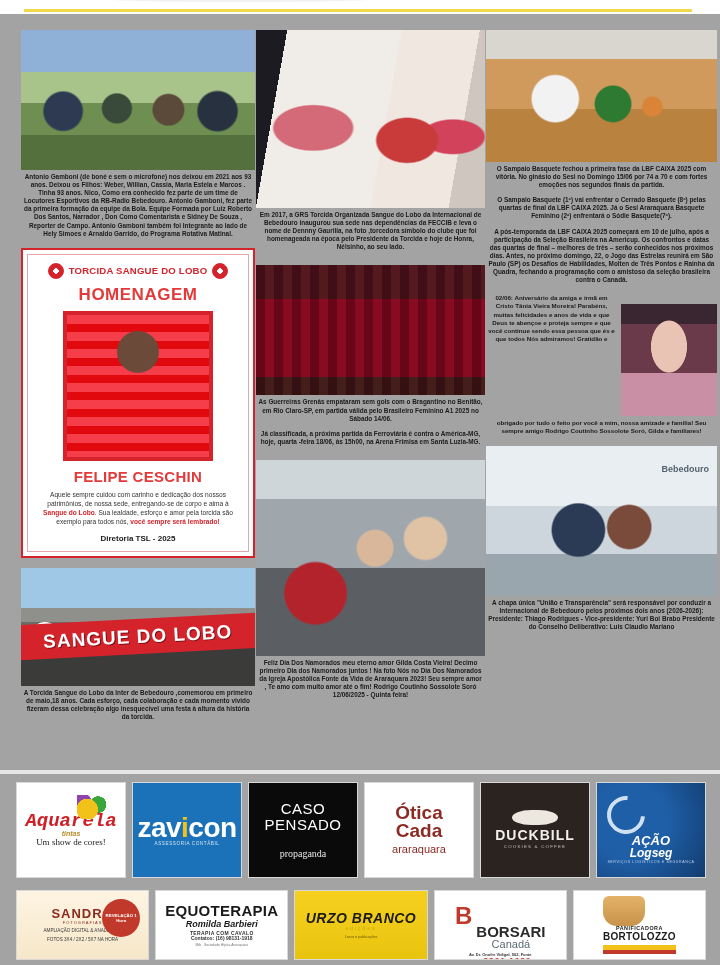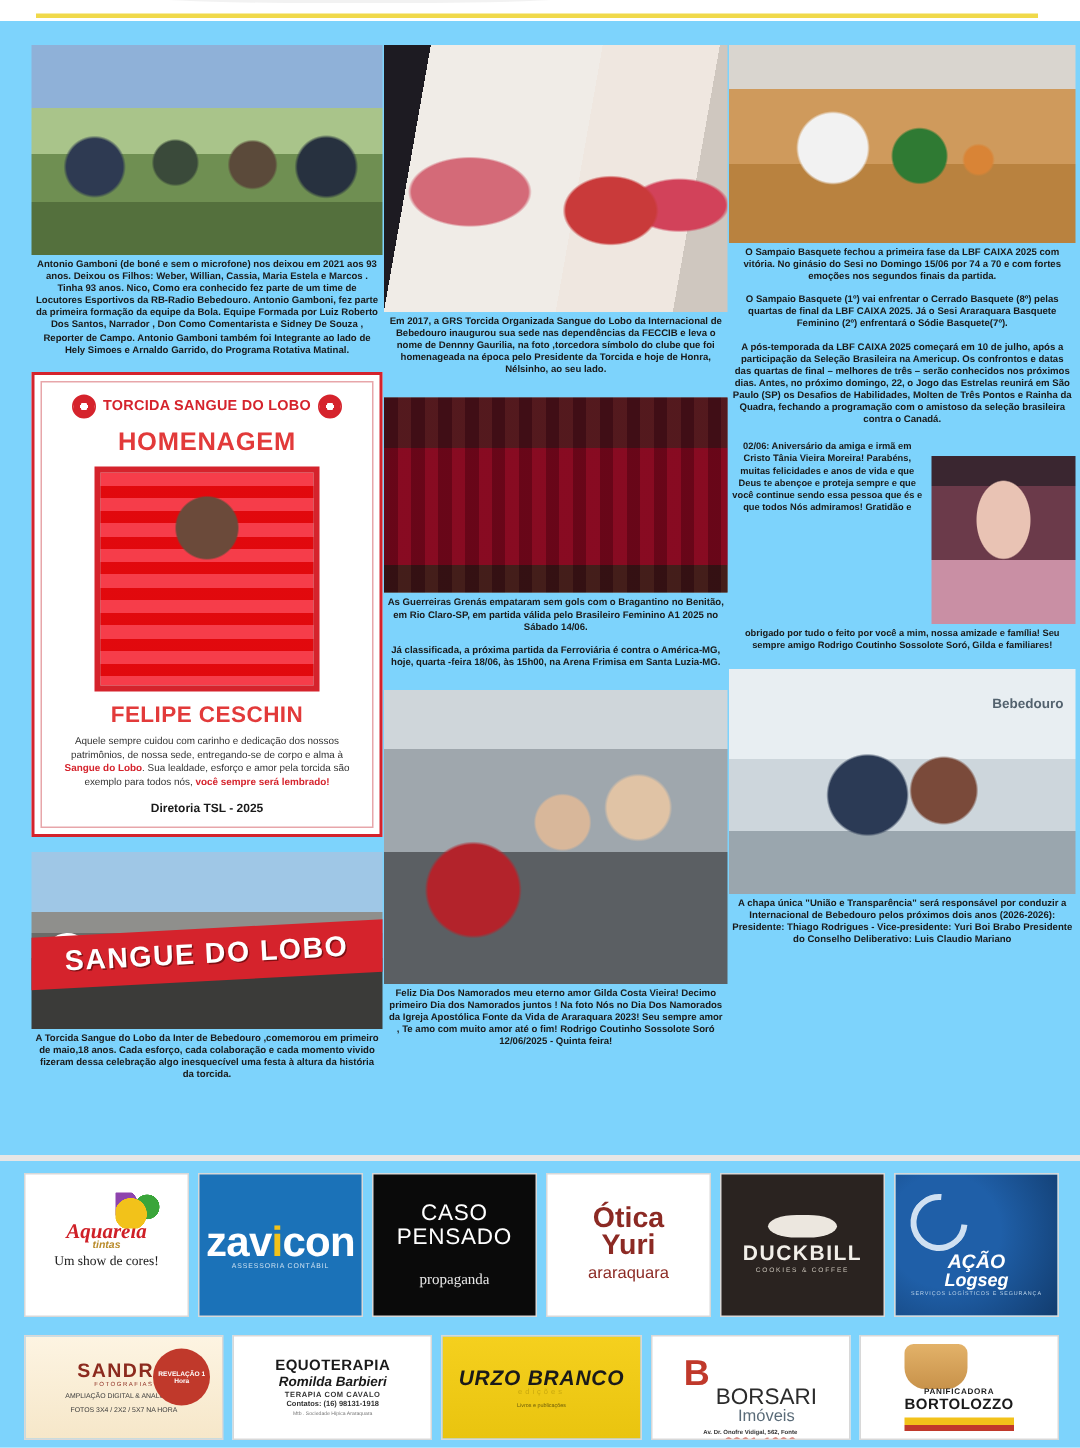--- a/index.html
+++ b/index.html
@@ -3,21 +3,21 @@
 <meta charset="utf-8">
 <title>Jornal</title>
 <style>
   html,body{margin:0;padding:0;}
   body{
     width:720px;height:965px;overflow:hidden;
     background:#ffffff;
     font-family:"Liberation Sans", sans-serif;
     color:#111;
   }
-  .page{position:relative;width:720px;height:965px;background:#7dd3fc;}
+  .page{position:relative;width:720px;height:965px;background:#a3a3a3;}
 
   
   .top-strip{position:absolute;left:0;top:0;width:720px;height:14px;background:#fff;overflow:hidden;}
   .top-strip .ghost{position:absolute;left:70px;top:-16px;width:340px;height:18px;background:#f2f2f2;border-radius:40%;}
   .top-rule{position:absolute;left:24px;top:9px;width:668px;height:3px;background:#f0d94a;}
 
   
   .cols{position:absolute;left:0;top:20px;width:720px;height:748px;}
   .col{position:absolute;top:0;}
   .col-a{left:21px;width:234px;}
@@ -134,21 +134,21 @@
 
   
   .adsep{position:absolute;left:0;top:770px;width:720px;height:4px;background:#e6e6e6;}
   .ads1{position:absolute;left:16px;top:782px;width:690px;height:96px;display:flex;gap:6px;}
   .ads2{position:absolute;left:16px;top:890px;width:690px;height:70px;display:flex;gap:6px;}
   .ad{position:relative;overflow:hidden;border:1px solid #d8d8d8;background:#fff;
       display:flex;align-items:center;justify-content:center;flex:1;}
   .ad-txt{text-align:center;line-height:1.05;}
 
   .ad-aquarela{background:#fff;}
-  .ad-aquarela .w1{font-size:14px;font-weight:800;font-style:italic;color:#cf2027;font-family:Liberation Serif, serif;}
+  .ad-aquarela .w1{font-size:19px;font-weight:800;font-style:italic;color:#cf2027;font-family:Liberation Mono, monospace;}
   .ad-aquarela .w2{font-size:7px;color:#b98b2a;font-style:italic;font-weight:700;margin-top:-2px;}
   .ad-aquarela .w3{font-size:9px;color:#1a1a1a;font-family:"Liberation Serif",serif;margin-top:1px;}
   .ad-aquarela .balloons{position:absolute;right:14px;top:12px;width:34px;height:24px;
     background:
       radial-gradient(circle at 30% 60%,#f2c21a 0 38%,transparent 39%),
       radial-gradient(circle at 62% 40%,#3aa53a 0 32%,transparent 33%),
       radial-gradient(circle at 16% 32%,#8e44ad 0 28%,transparent 29%);}
 
   .ad-zavicon{background:#1b72b8;}
   .ad-zavicon .zv{font-size:28px;font-weight:800;color:#fff;letter-spacing:-.5px;}
@@ -176,35 +176,35 @@
 
   .ad-sandro{background:linear-gradient(#fdf4e2,#f6e7c9);}
   .ad-sandro .s1{font-size:13px;font-weight:800;color:#8c2a1e;letter-spacing:1px;}
   .ad-sandro .s2{font-size:4px;color:#8c2a1e;letter-spacing:1px;}
   .ad-sandro .s3{font-size:4.6px;color:#3a3a3a;margin-top:3px;line-height:1.25;}
   .ad-sandro .revel{position:absolute;right:8px;top:8px;width:38px;height:38px;border-radius:50%;
     background:#c0392b;color:#fff;font-size:4.4px;font-weight:700;
     display:flex;align-items:center;justify-content:center;text-align:center;}
 
   .ad-equo{background:#fff;}
-  .ad-equo .e1{font-size:10px;font-weight:800;color:#1a1a1a;letter-spacing:.3px;text-align:right;}
+  .ad-equo .e1{font-size:15px;font-weight:800;color:#1a1a1a;letter-spacing:.3px;text-align:right;}
   .ad-equo .e2{font-size:9px;font-weight:800;font-style:italic;color:#1a1a1a;margin-top:1px;}
   .ad-equo .e3{font-size:5px;font-weight:700;color:#333;margin-top:2px;letter-spacing:.4px;}
   .ad-equo .e4{font-size:5px;font-weight:700;color:#333;}
   .ad-equo .e5{font-size:3.4px;color:#777;margin-top:2px;}
 
   .ad-urzo{background:linear-gradient(#f5d01e,#e9c40f);}
   .ad-urzo .u1{font-size:14px;font-weight:800;font-style:italic;color:#1a1a1a;letter-spacing:.5px;}
   .ad-urzo .u2{font-size:5px;color:#c9a80d;letter-spacing:2px;margin-top:1px;}
   .ad-urzo .u3{font-size:3.6px;color:#6a5a08;margin-top:3px;line-height:1.3;}
 
   .ad-borsari{background:#fff;}
   .ad-borsari .row{display:flex;align-items:center;gap:4px;}
   .ad-borsari .bmark{font-size:24px;font-weight:800;color:#c0392b;line-height:.9;}
-  .ad-borsari .b1{font-size:15px;font-weight:400;color:#2b2b2b;line-height:.95;margin-top:44px;}
+  .ad-borsari .b1{font-size:15px;font-weight:700;color:#2b2b2b;line-height:.95;margin-top:44px;}
   .ad-borsari .b2{font-size:11px;color:#5a6b78;line-height:1;}
   .ad-borsari .b3{font-size:4px;font-weight:700;color:#333;margin-top:3px;}
   .ad-borsari .b4{font-size:10px;font-weight:800;color:#c0392b;margin-top:1px;}
   .ad-borsari .b4 small{font-size:6px;color:#333;}
 
   .ad-bort{background:#fff;}
   .ad-bort .basket{width:42px;height:30px;border-radius:6px 6px 14px 14px;
     background:linear-gradient(#e3b269,#c8924a);}
   .ad-bort .t1{font-size:5.4px;font-weight:800;color:#1a1a1a;letter-spacing:.5px;}
   .ad-bort .t2{font-size:10px;font-weight:800;color:#1a1a1a;letter-spacing:.3px;}
@@ -328,21 +328,21 @@
       <div class="ad-txt">
         <div class="c1">CASO</div>
         <div class="c1">PENSADO</div>
         <div class="c2">propaganda</div>
       </div>
     </div>
 
     <div class="ad ad-otica">
       <div class="ad-txt">
         <div class="o1">Ótica</div>
-        <div class="o1">Yuri</div>
+        <div class="o1">Cada</div>
         <div class="o2">araraquara</div>
       </div>
     </div>
 
     <div class="ad ad-duck">
       <div class="ad-txt">
         <div class="bill"></div>
         <div class="d1">DUCKBILL</div>
         <div class="d2">COOKIES &amp; COFFEE</div>
       </div>
@@ -388,21 +388,21 @@
         <div class="u3">Livros e publicações</div>
       </div>
     </div>
 
     <div class="ad ad-borsari">
       <div class="ad-txt">
         <div class="row">
           <span class="bmark">B</span>
           <span>
             <div class="b1">BORSARI</div>
-            <div class="b2">Imóveis</div>
+            <div class="b2">Canadá</div>
           </span>
         </div>
         <div class="b3">Av. Dr. Onofre Vidigal, 562, Fonte</div>
         <div class="b4"><small>(16)</small> <span>3301-1020</span></div>
       </div>
     </div>
 
     <div class="ad ad-bort">
       <div class="ad-txt">
         <div class="basket"></div>

